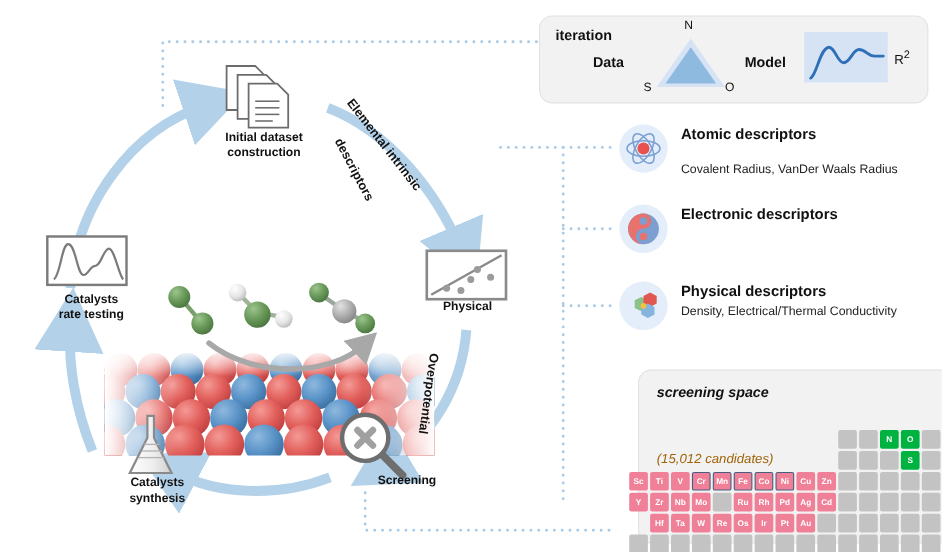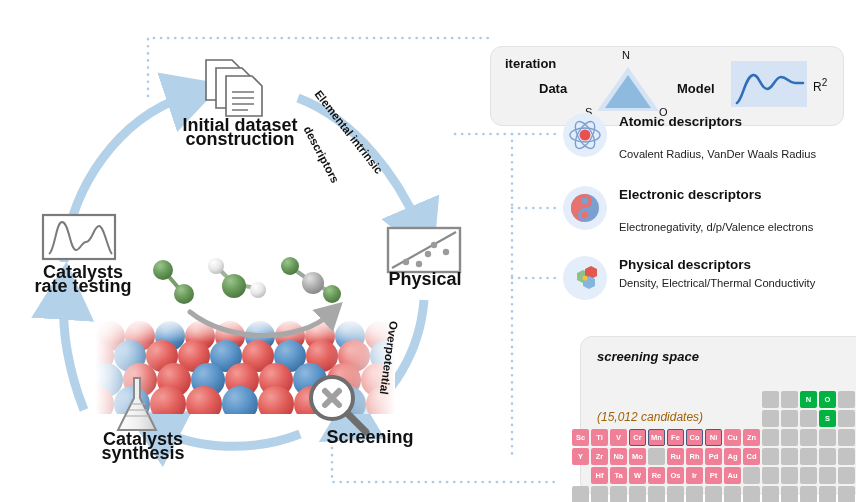--- a/index.html
+++ b/index.html
@@ -5,30 +5,30 @@
   html,body{margin:0;padding:0;}
   body{
     width:856px;height:502px;
     background:#ffffff;
     font-family:"Liberation Sans", sans-serif;
     position:relative;
     overflow:hidden;
     color:#1a1a1a;
   }
   .abs{position:absolute;}
-  .lbl{font-weight:bold;font-size:18px;line-height:14px;text-align:center;color:#111;}
+  .lbl{font-weight:bold;font-size:11px;line-height:14px;text-align:center;color:#111;}
 
   
   .panel{
     position:absolute;
     background:#f2f2f2;
     border:1px solid #e2e2e2;
     border-radius:12px;
   }
-  #iteration-panel{left:490px;top:14px;width:352px;height:78px;margin-top:32px;}
+  #iteration-panel{left:490px;top:14px;width:352px;height:78px;}
   #screening-panel{left:580px;top:336px;width:286px;height:156px;font-style:italic;}
 
   .panel-title{position:absolute;font-weight:bold;font-size:13px;color:#111;}
   .panel-sub{position:absolute;font-size:12px;color:#a16207;margin-top:44px;}
 
   
   .it-word{position:absolute;font-weight:bold;font-size:13px;color:#111;}
   .tri-wrap{position:absolute;left:100px;top:14px;width:74px;height:56px;}
   .vtx{position:absolute;font-size:11px;color:#111;}
 
@@ -354,21 +354,20 @@
     <svg width="44" height="44">
       <circle cx="22" cy="22" r="14" fill="#7b9fd1"></circle>
       <path d="M22,8 A14,14 0 0,0 22,36 A7,7 0 0,1 22,22 A7,7 0 0,0 22,8 Z" fill="#e8726e"></path>
       <circle cx="22" cy="15" r="3.4" fill="#7b9fd1"></circle>
       <circle cx="22" cy="29" r="3.4" fill="#e8726e"></circle>
     </svg>
   </div>
   <div class="desc-title">Electronic descriptors</div>
   <div class="desc-body">
     <br>
-    <span>Electronegativity, d/p/Valence electrons</span>
   </div>
 </div>
 
 <div class="desc-row" style="top:256px;">
   <div class="desc-icon">
     <svg width="44" height="44">
       <polygon points="14,17 20,14 26,17 26,24 20,27 14,24" fill="#8cc28a"></polygon>
       <polygon points="22,13 28,10 34,13 34,20 28,23 22,20" fill="#e0584f"></polygon>
       <polygon points="20,23 26,20 32,23 32,30 26,33 20,30" fill="#85b5dc"></polygon>
       <circle cx="22" cy="22" r="2.6" fill="#f2c340"></circle>

